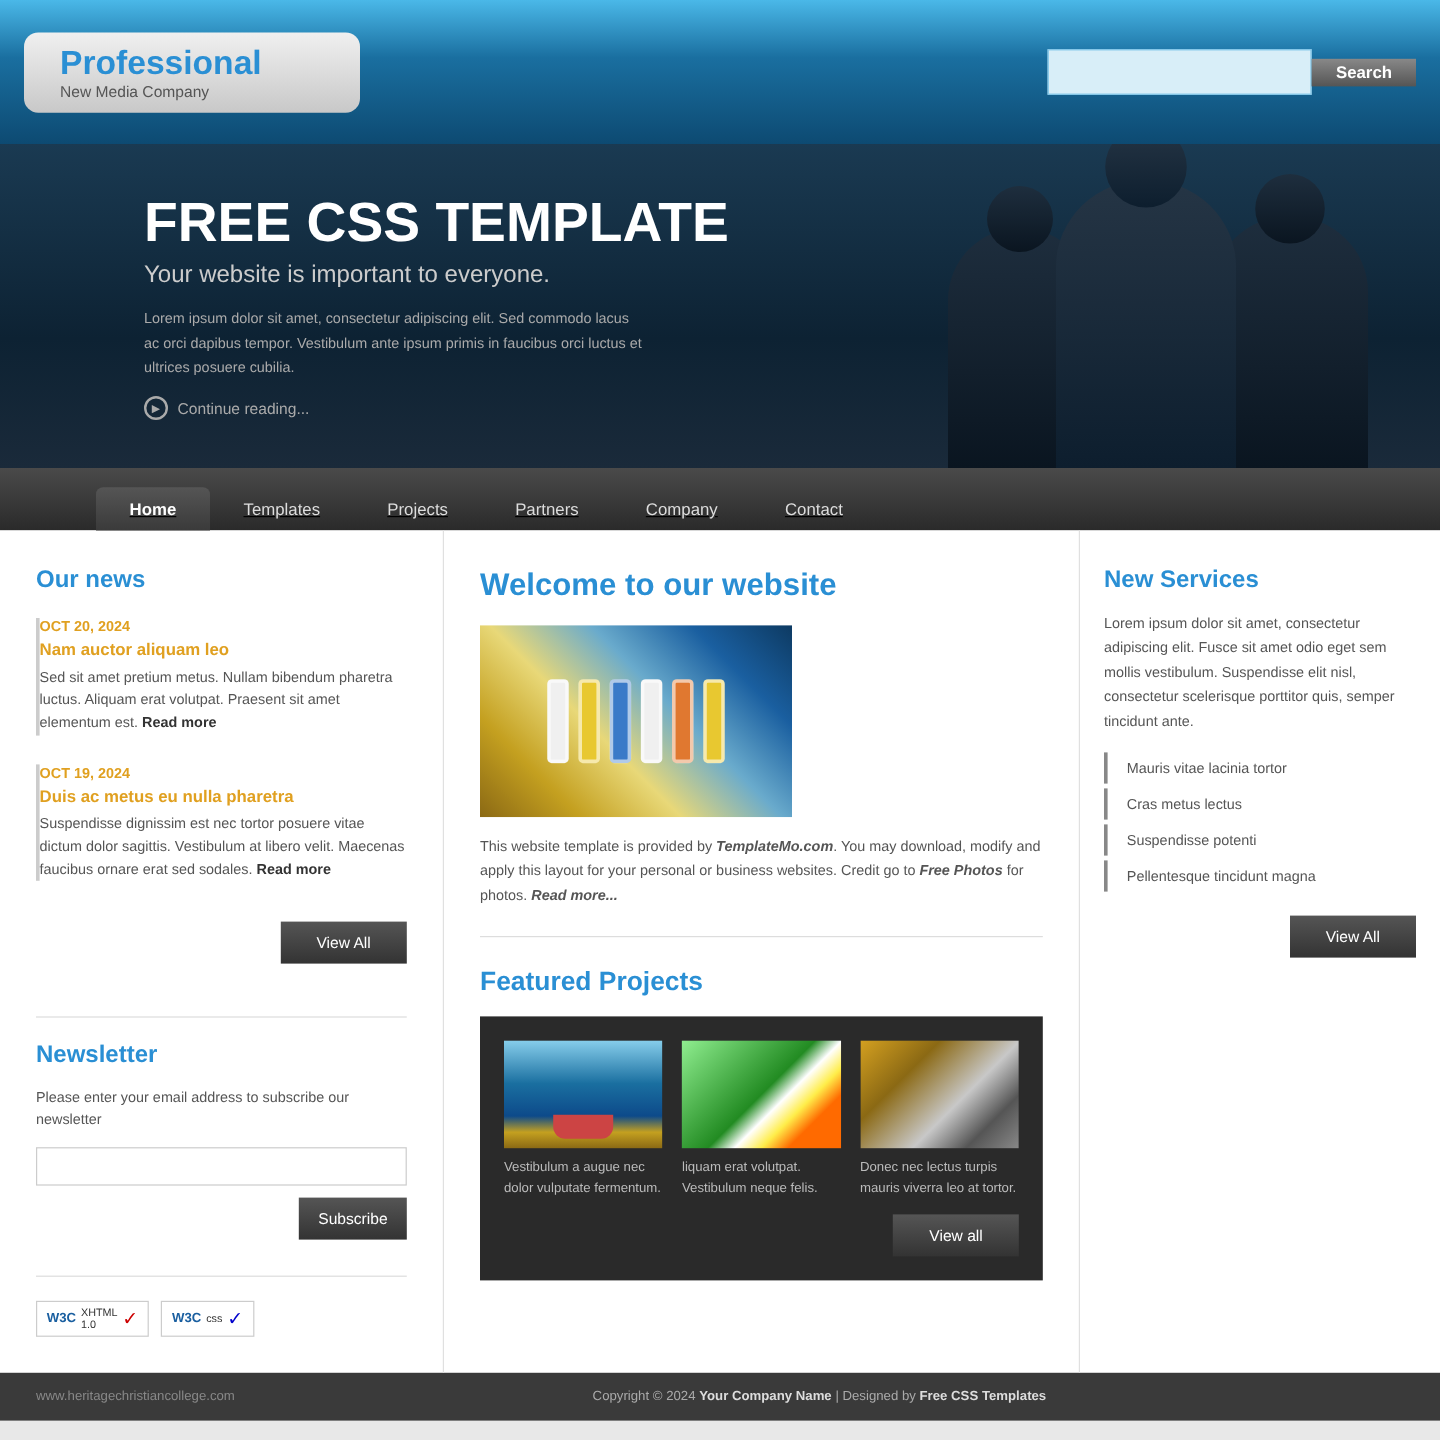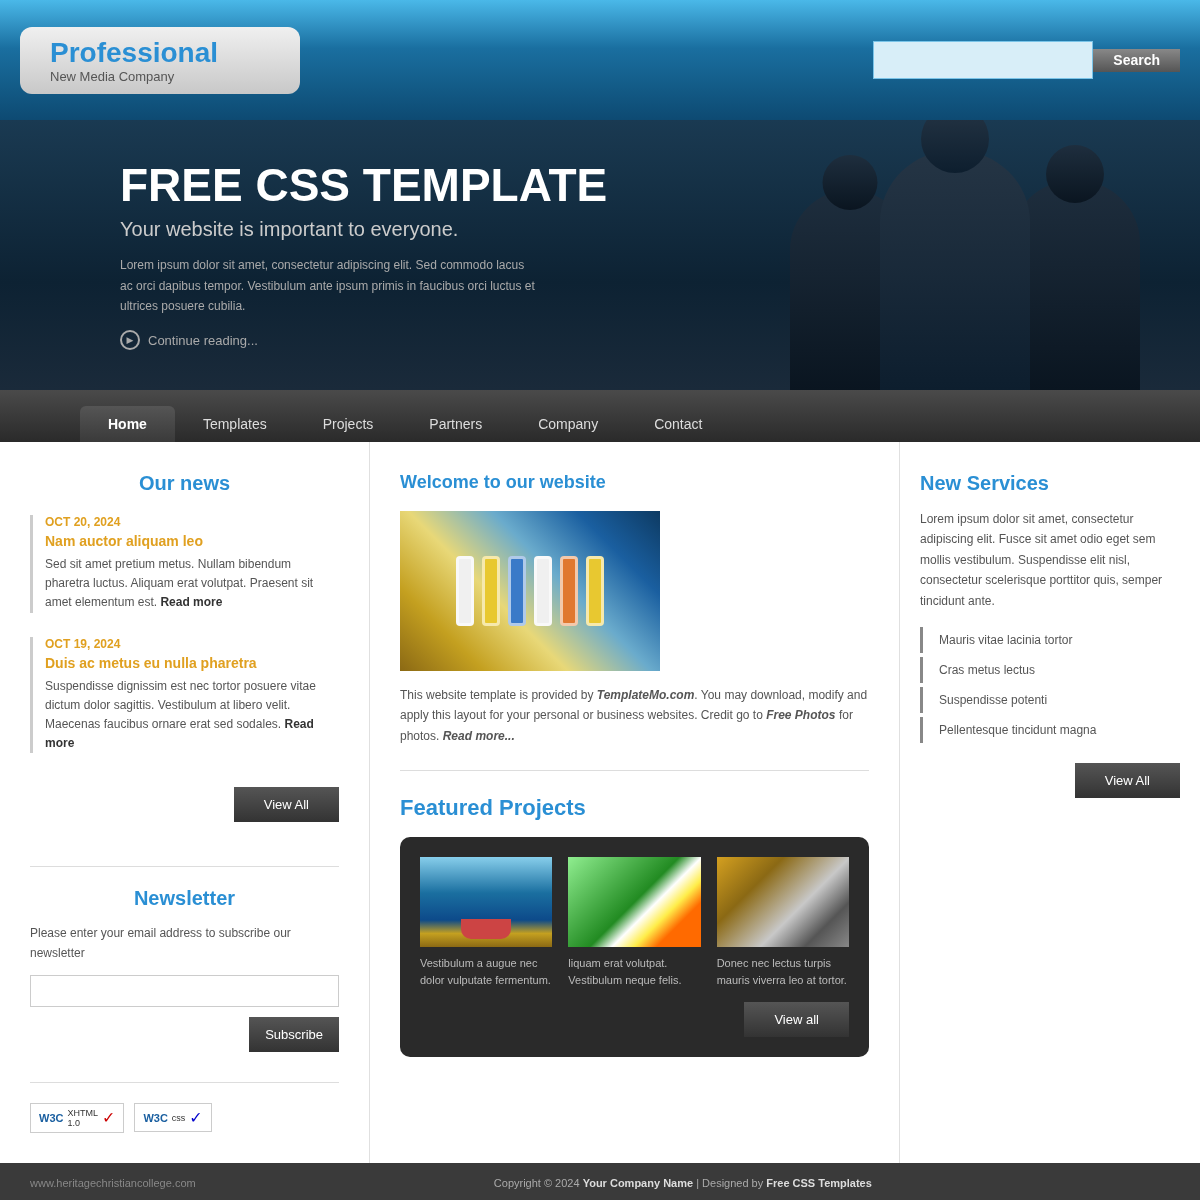--- a/index.html
+++ b/index.html
@@ -163,20 +163,21 @@
     .fig-center .fig-head { width: 68px; height: 68px; background: linear-gradient(180deg, #253545 0%, #0d1e2e 100%); top: -45px; }
     .fig-right .fig-head { width: 58px; height: 58px; background: linear-gradient(180deg, #1e2e3e 0%, #0a1520 100%); }
 
     
     #nav {
       background: linear-gradient(180deg, #4a4a4a 0%, #2a2a2a 100%);
       height: 52px;
       display: flex;
       align-items: flex-end;
       padding: 0 80px;
+      text-decoration: underline;
     }
     .nav-item {
       padding: 10px 28px;
       color: #ddd;
       font-size: 14px;
       cursor: pointer;
       border-radius: 6px 6px 0 0;
       background: transparent;
       text-decoration: none;
       display: block;
@@ -198,26 +199,24 @@
     #sidebar {
       width: 370px;
       min-width: 370px;
       padding: 30px 30px;
       border-right: 1px solid #e0e0e0;
     }
     #sidebar h3 {
       color: #2a8fd4;
       font-size: 20px;
       margin-bottom: 20px;
-      text-align: center;
     }
 
     .news-item {
       border-left: 3px solid #ccc;
-      padding-left: 12px;
       margin-bottom: 24px;
     }
     .news-date {
       color: #e0a020;
       font-size: 12px;
       font-weight: bold;
       margin-bottom: 4px;
     }
     .news-title {
       color: #e0a020;
@@ -303,21 +302,21 @@
     .badge-check-blue { color: #00c; font-size: 16px; }
 
     
     #content-center {
       flex: 1;
       padding: 30px 30px;
       border-right: 1px solid #e0e0e0;
     }
     #content-center h2 {
       color: #2a8fd4;
-      font-size: 18px;
+      font-size: 26px;
       margin-bottom: 18px;
     }
     .main-image {
       width: 260px;
       height: 160px;
       background: linear-gradient(135deg, #8B6914 0%, #c4a020 30%, #e8d060 50%, #1a6fa0 70%, #0d4a72 100%);
       margin-bottom: 14px;
       position: relative;
       overflow: hidden;
     }
@@ -356,21 +355,21 @@
     #content-center hr { border: none; border-top: 1px solid #ddd; margin: 24px 0; }
 
     #featured-projects h2 {
       color: #2a8fd4;
       font-size: 22px;
       margin-bottom: 16px;
     }
     #projects-box {
       background: #2a2a2a;
       padding: 20px;
-      border-radius: 10px;
+      border-radius: 0;
     }
     .projects-grid {
       display: flex;
       gap: 16px;
       margin-bottom: 14px;
     }
     .project-item {
       flex: 1;
     }
     .project-thumb {

